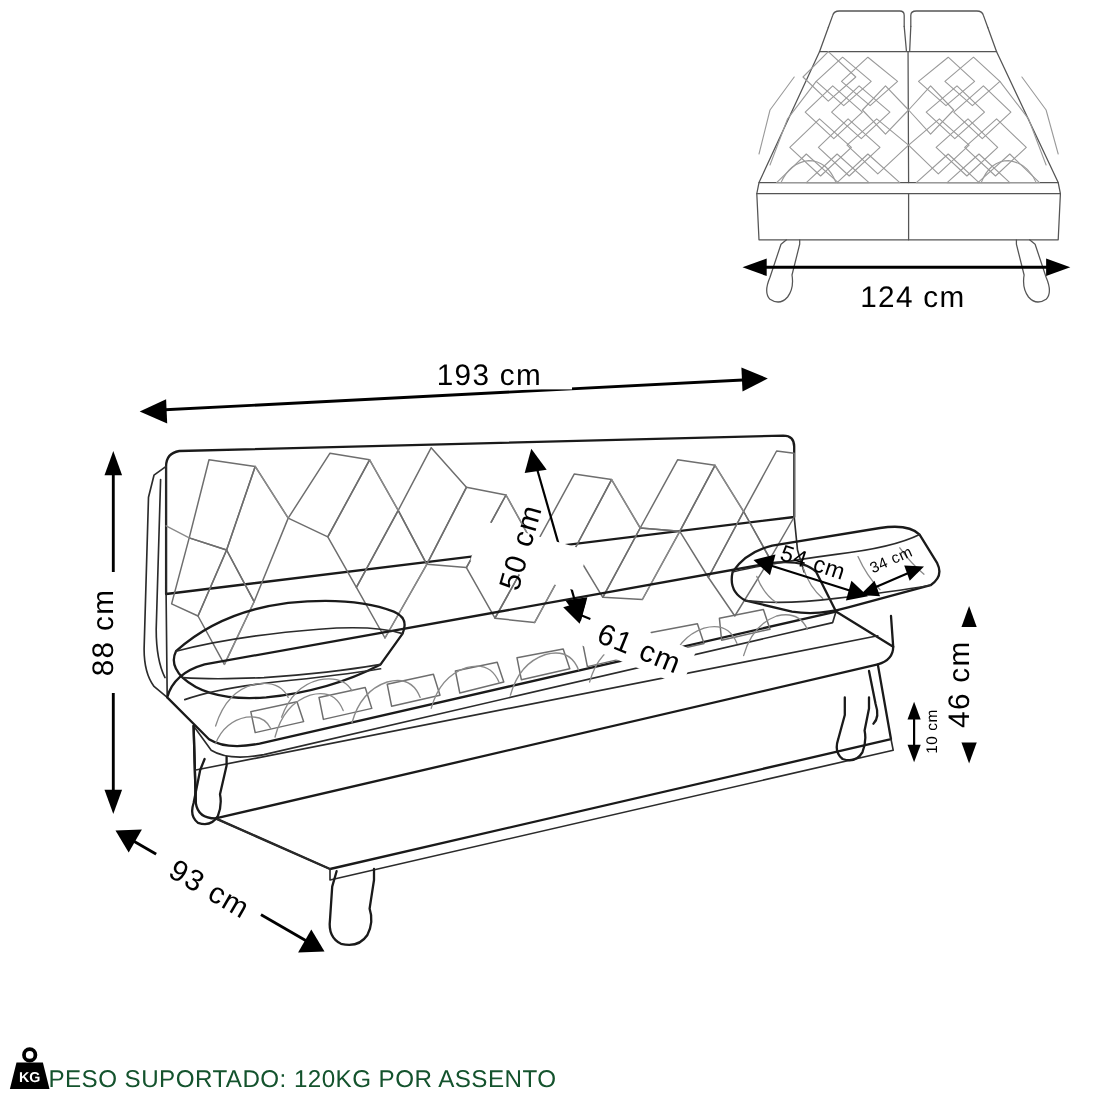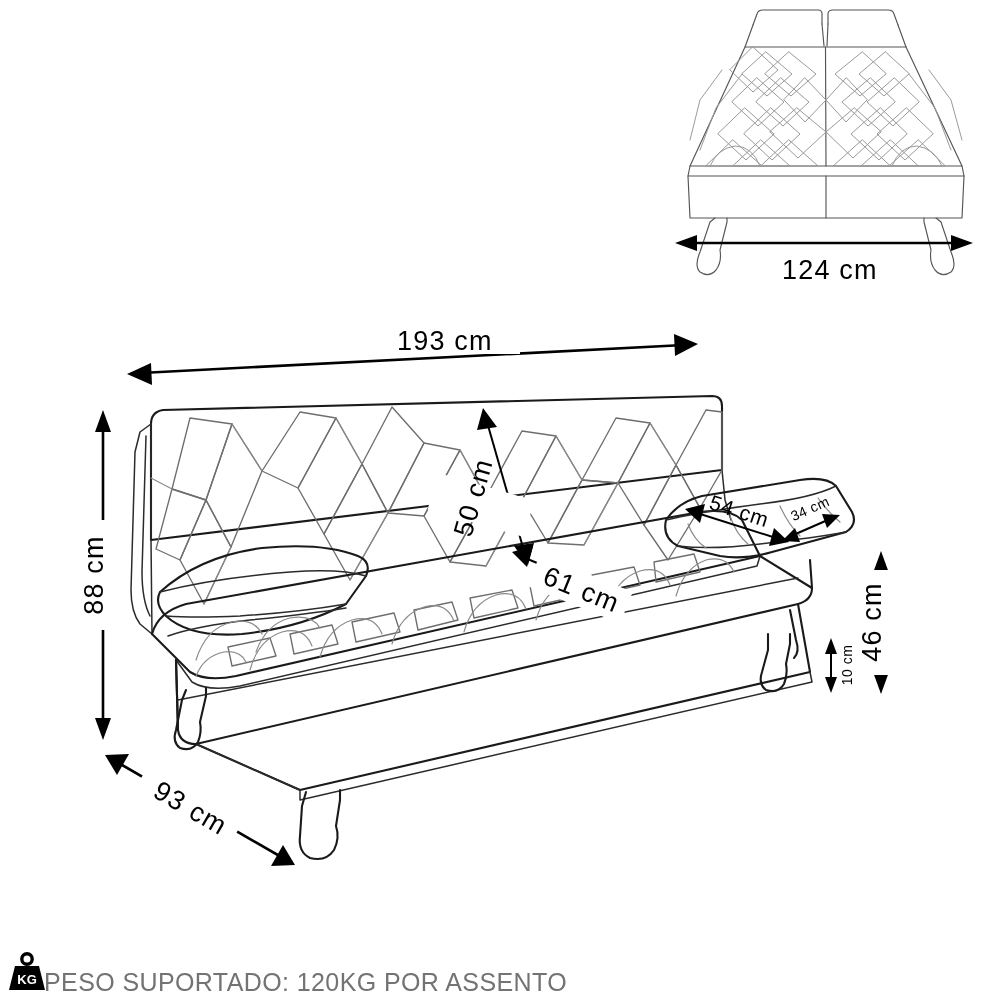--- a/index.html
+++ b/index.html
@@ -23,24 +23,24 @@
     position: absolute;
     left: 0;
     top: 0;
     width: 1000px;
     height: 1000px;
   }
   .footnote {
     position: absolute;
     left: 44px;
     top: 968px;
-    font-size: 25px;
+    font-size: 22px;
     letter-spacing: 0.4px;
     white-space: nowrap;
-    color: #737373;
+    color: #14532d;
     font-family: "Liberation Sans", sans-serif;
   }
   .kg-badge {
     position: absolute;
     left: 6px;
     top: 950px;
     width: 42px;
     height: 44px;
   }
   

